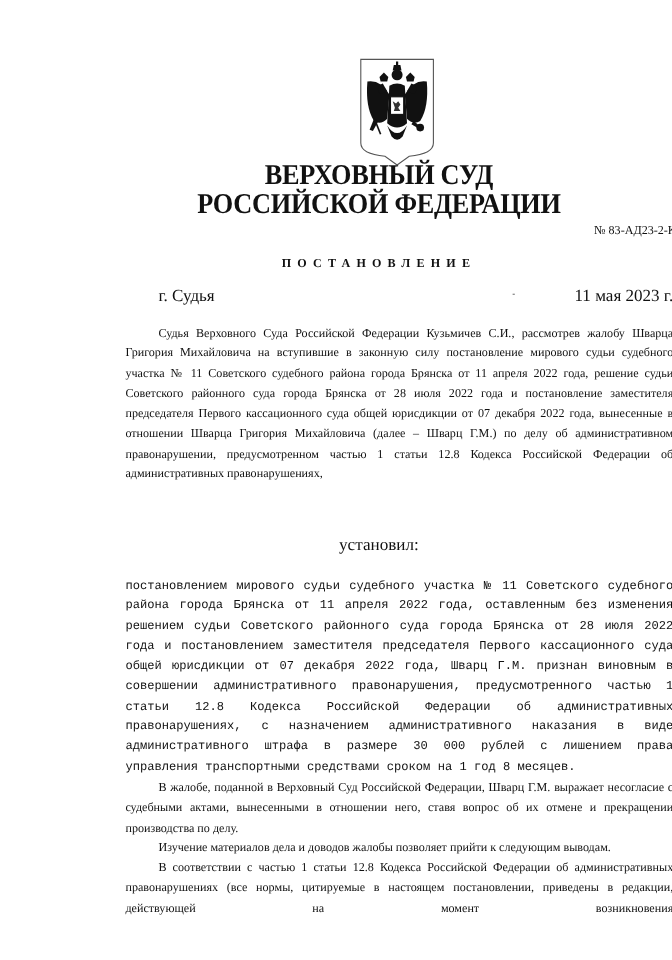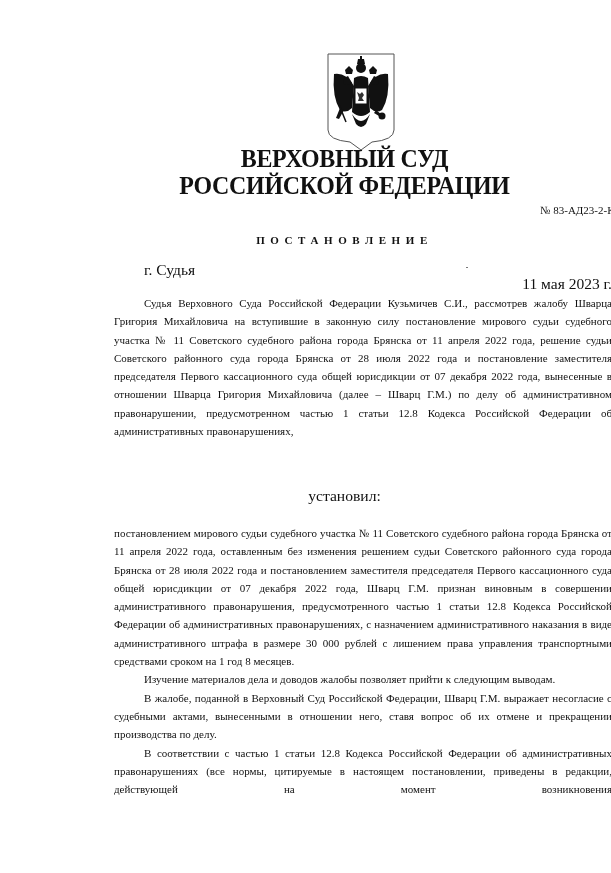--- a/index.html
+++ b/index.html
@@ -26,28 +26,28 @@
   .doc-type {
     position: absolute; left: 0; width: 611px; top: 230px; text-align: center;
     font-weight: bold; font-size: 11px; letter-spacing: 5.6px; line-height: 20px;
     box-sizing: border-box;
   }
   .place-date {
     position: absolute; left: 105px; right: 38px; top: 261px;
     font-size: 15.5px; line-height: 18px;
   }
   .place-date .city { position: absolute; left: 0; top: 0; }
-  .place-date .date { position: absolute; right: 0; top: 14px; }
+  .place-date .date { position: absolute; right: 0; top: 0; }
   .tick-mark { position: absolute; left: 427px; top: 267px; width: 2px; height: 1px; background: #777; }
   .body-text {
     position: absolute; left: 75px; width: 498px;
     font-size: 11px; line-height: 18.3px; text-align: justify;
   }
   .body-text p { margin: 0; text-indent: 30px; text-align: justify; text-align-last: left; }
-  .body-text p.no-indent { text-indent: 0; }
+  .body-text p.no-indent { text-indent: 0; font-family: Liberation Mono, monospace; }
   .block1 { top: 294px; }
   .established {
     position: absolute; left: 0; width: 611px; top: 487px; text-align: center;
     font-size: 15.6px; line-height: 18px; padding-left: 0; box-sizing: border-box;
   }
   .block2 { top: 524px; }
   .justify-full { text-align-last: justify !important; }
 </style>
 </head>
 <body>
@@ -94,18 +94,18 @@
   <div class="tick-mark"></div>
 
   <div class="body-text block1">
     <p>Судья Верховного Суда Российской Федерации Кузьмичев С.И., рассмотрев жалобу Шварца Григория Михайловича на вступившие в законную силу постановление мирового судьи судебного участка № 11 Советского судебного района города Брянска от 11 апреля 2022 года, решение судьи Советского районного суда города Брянска от 28 июля 2022 года и постановление заместителя председателя Первого кассационного суда общей юрисдикции от 07 декабря 2022 года, вынесенные в отношении Шварца Григория Михайловича (далее – Шварц Г.М.) по делу об административном правонарушении, предусмотренном частью 1 статьи 12.8 Кодекса Российской Федерации об административных правонарушениях,</p>
   </div>
 
   <div class="established">установил:</div>
 
   <div class="body-text block2">
     <p class="no-indent">постановлением мирового судьи судебного участка № 11 Советского судебного района города Брянска от 11 апреля 2022 года, оставленным без изменения решением судьи Советского районного суда города Брянска от 28 июля 2022 года и постановлением заместителя председателя Первого кассационного суда общей юрисдикции от 07 декабря 2022 года, Шварц Г.М. признан виновным в совершении административного правонарушения, предусмотренного частью 1 статьи 12.8 Кодекса Российской Федерации об административных правонарушениях, с назначением административного наказания в виде административного штрафа в размере 30 000 рублей с лишением права управления транспортными средствами сроком на 1 год 8 месяцев.</p>
+    <p>В жалобе, поданной в Верховный Суд Российской Федерации, Шварц Г.М. выражает несогласие с судебными актами, вынесенными в отношении него, ставя вопрос об их отмене и прекращении производства по делу.</p>
     <p>Изучение материалов дела и доводов жалобы позволяет прийти к следующим выводам.</p>
-    <p>В жалобе, поданной в Верховный Суд Российской Федерации, Шварц Г.М. выражает несогласие с судебными актами, вынесенными в отношении него, ставя вопрос об их отмене и прекращении производства по делу.</p>
     <p class="justify-full">В соответствии с частью 1 статьи 12.8 Кодекса Российской Федерации об административных правонарушениях (все нормы, цитируемые в настоящем постановлении, приведены в редакции, действующей на момент возникновения</p>
   </div>
 
 </div>
 
 </body></html>

